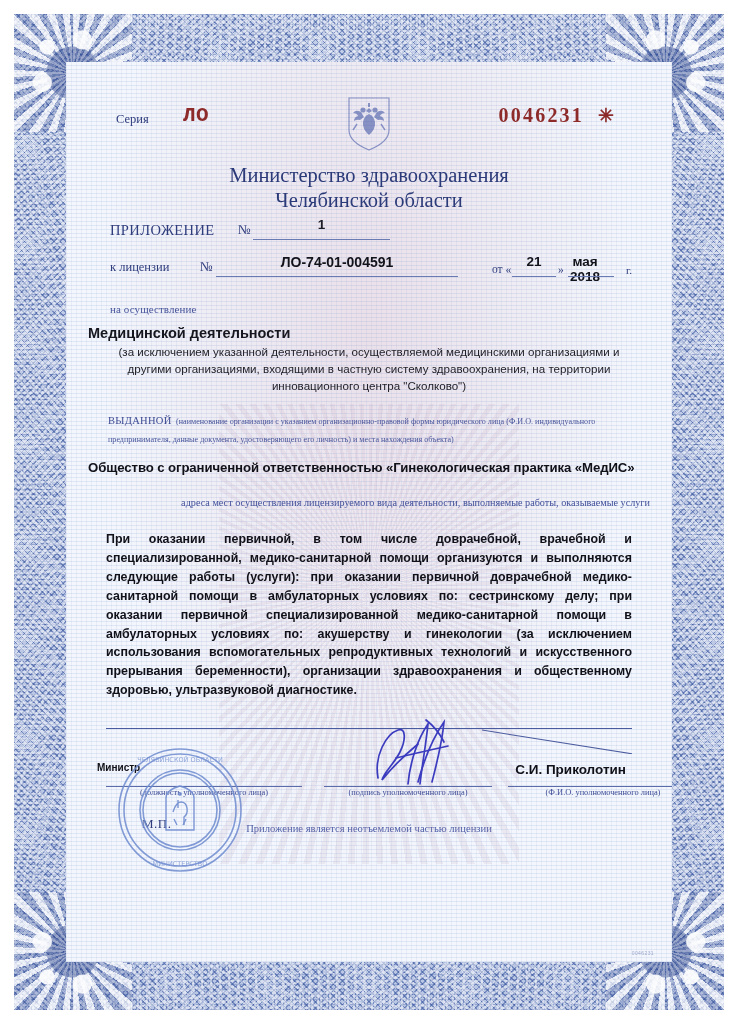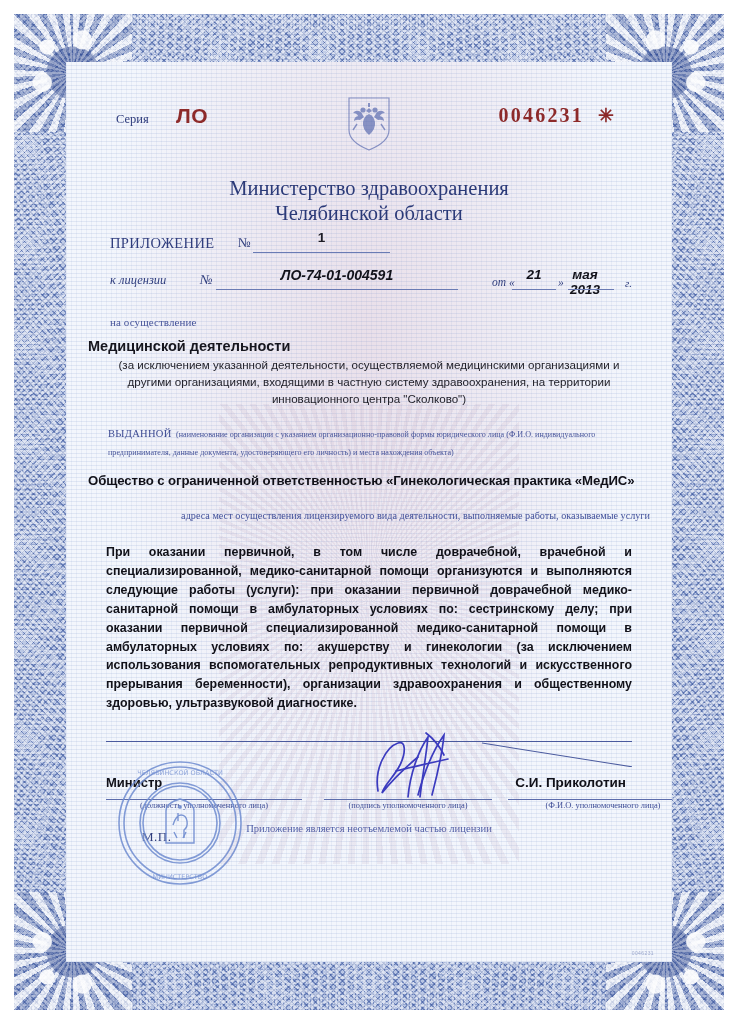--- a/index.html
+++ b/index.html
@@ -109,23 +109,23 @@
   .series-label {
     position: absolute;
     left: 28px;
     top: 16px;
     font-family: "Liberation Serif", serif;
     font-size: 12.5px;
     color: #32407e;
   }
   .series-value {
     position: absolute;
-    left: 88px;
+    left: 95px;
     top: 8px;
-    font-family: Liberation Sans, sans-serif;
+    font-family: Liberation Mono, monospace;
     font-size: 21px;
     font-weight: 700;
     color: #8d2a2a;
     letter-spacing: 0.5px;
   }
   .emblem {
     position: absolute;
     left: 50%;
     top: 0;
     margin-left: -24px;
@@ -151,29 +151,29 @@
     color: #8d2a2a;
     font-weight: 700;
   }
 
   .ministry {
     text-align: center;
     font-family: "Liberation Serif", serif;
     font-size: 20.5px;
     color: #2b3a78;
     line-height: 1.22;
-    margin-top: 18px;
+    margin-top: 5px;
   }
 
   
   .field-row {
     position: relative;
     height: 30px;
   }
-  .field-row.second { margin-top: 6px; font-style: italic; }
+  .field-row.second { margin-top: 6px; }
 
   .lbl-serif {
     font-family: "Liberation Serif", serif;
     color: #2f3d7d;
   }
   .appendix-label {
     position: absolute;
     left: 22px;
     top: 9px;
     font-size: 14.5px;
@@ -398,23 +398,23 @@
     left: -10px;
     top: 0;
     width: 190px;
     border-bottom: 1px solid #4a5a9e;
     transform: rotate(9deg);
     transform-origin: left top;
   }
 
   .minister-title {
     position: absolute;
-    left: 18px;
+    left: 9px;
     top: 34px;
-    font-size: 13px;
+    font-size: 10px;
     font-weight: 700;
     color: #101018;
   }
   .minister-name {
     position: absolute;
     right: 24px;
     top: 34px;
     font-size: 13.5px;
     font-weight: 700;
     color: #101018;
@@ -548,21 +548,21 @@
       <div class="field-row second">
         <span class="license-label lbl-serif">к лицензии</span>
         <span class="no-sign-2 lbl-serif">№</span>
         <span class="license-value">ЛО-74-01-004591</span>
         <span class="license-line"></span>
 
         <span class="ot-label lbl-serif">от «</span>
         <span class="day-value">21</span>
         <span class="day-line"></span>
         <span class="quote-close lbl-serif">»</span>
-        <span class="month-value">мая 2013</span>
+        <span class="month-value">мая 2018</span>
         <span class="month-line"></span>
         <span class="year-suffix lbl-serif">г.</span>
       </div>
 
       <div class="for-activity small-caption">на осуществление</div>
       <div class="activity-title">Медицинской деятельности</div>
       <div class="activity-note">(за исключением указанной деятельности, осуществляемой медицинскими организациями и другими организациями, входящими в частную систему здравоохранения, на территории инновационного центра "Сколково")</div>
 
       <div class="issued-block">
         <span class="issued-word">ВЫДАННОЙ</span>

